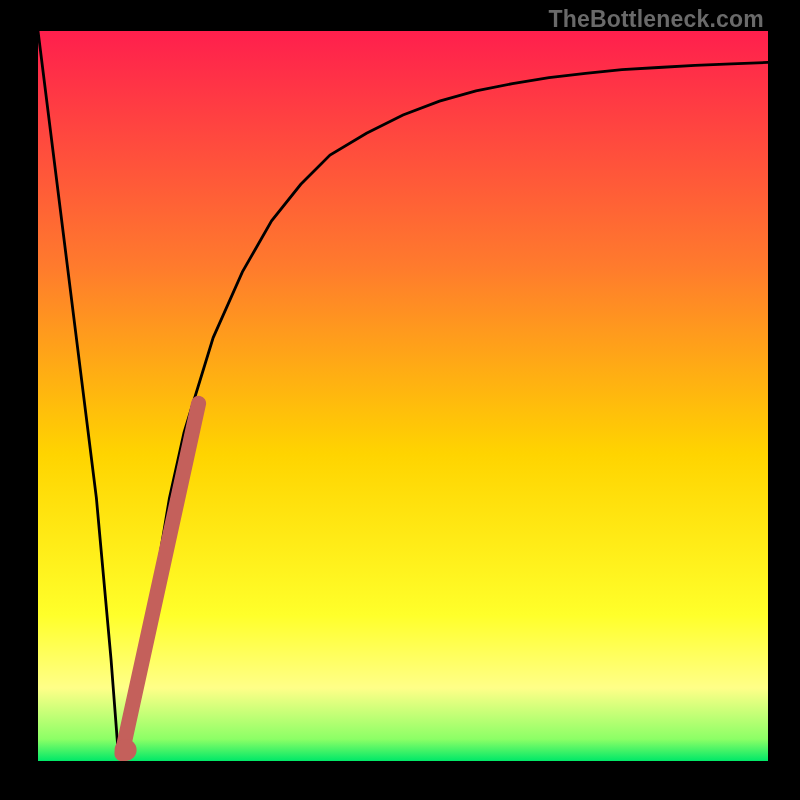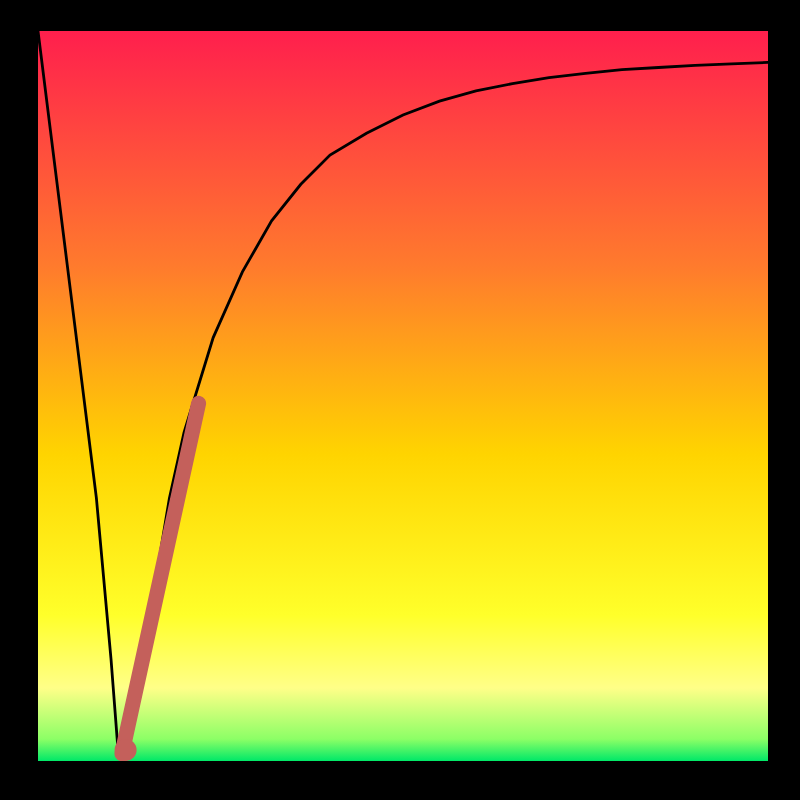--- a/index.html
+++ b/index.html
@@ -54,13 +54,14 @@
           <stop id="g5" offset="97%" stop-color="#8cff66"></stop>
           <stop id="g6" offset="100%" stop-color="#00e868"></stop>
         </linearGradient>
       </defs>
       <rect x="0" y="0" width="730" height="730" fill="url(#bg-grad)"></rect>
       <path id="curve-path" fill="none" stroke-width="2.8" stroke-linecap="round" d="M0.0 0.0 L14.6 116.8 L29.2 233.6 L43.8 350.4 L58.4 467.2 L73.0 627.8 L80.3 722.7 L87.6 722.7 L102.2 642.4 L116.8 554.8 L131.4 467.2 L146.0 401.5 L175.2 306.6 L204.4 240.9 L233.6 189.8 L262.8 153.3 L292.0 124.1 L328.5 102.2 L365.0 84.0 L401.5 70.1 L438.0 59.9 L474.5 52.6 L511.0 46.7 L547.5 42.3 L584.0 38.7 L620.5 36.5 L657.0 34.3 L693.5 32.9 L730.0 31.4 " stroke="#000000"></path>
       <line id="marker-line" stroke-width="15" stroke-linecap="round" x1="83.95" y1="722.7" x2="160.6" y2="372.3" stroke="#c4605b"></line>
       <circle id="marker-dot" r="11" cx="87.6" cy="719.05" fill="#c4605b"></circle>
     </svg>
   </div>
+  <div class="watermark">TheBottleneck.com</div>
 </div>
 
 </body></html>

